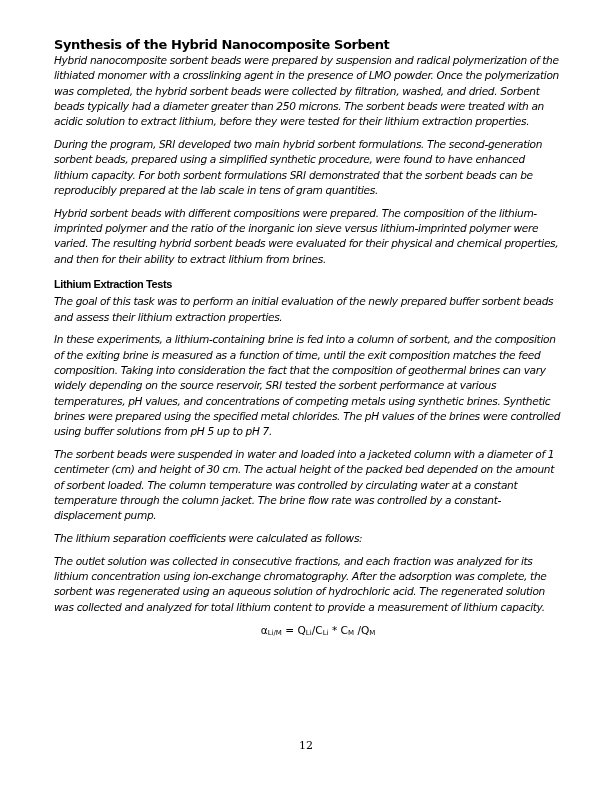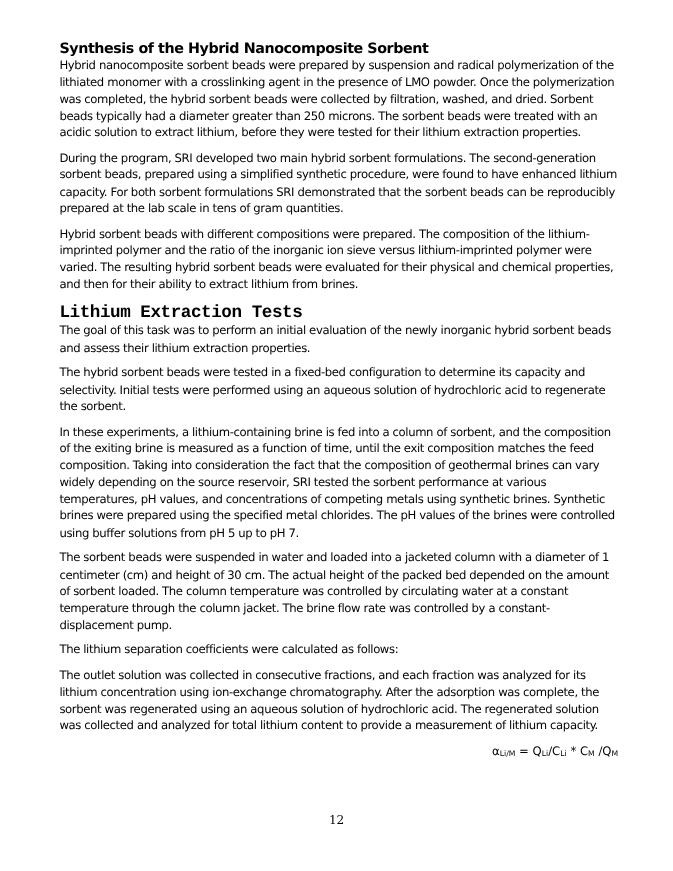--- a/index.html
+++ b/index.html
@@ -8,46 +8,45 @@
     position: absolute; left: 54px; top: 36px; width: 508px;
     font-family: "DejaVu Sans", sans-serif; color: #000;
     font-size: 10.6px; line-height: 15.3px;
     letter-spacing: -0.35px;
   }
   h2.sub {
     font-family: "DejaVu Sans", sans-serif; font-weight: bold;
     font-size: 13px; line-height: 17px; margin: 0 0 0 0; letter-spacing: -0.4px;
   }
   h1.sec {
-    font-family: Liberation Mono, monospace; font-weight: bold;
-    font-size: 16px; line-height: 20px; margin: 6px 0 0 0; letter-spacing: -0.4px;
+    font-family: Liberation Sans, sans-serif; font-weight: bold;
+    font-size: 11px; line-height: 20px; margin: 6px 0 0 0; letter-spacing: -0.4px;
   }
-  p { margin: 0 0 7.5px 0; }
+  p { margin: 0 0 7.5px 0; font-style: italic; }
   .eq {
-    text-align: right; margin-top: 6px; font-size: 10.6px; letter-spacing: 0;
+    text-align: center; margin-top: 6px; font-size: 10.6px; letter-spacing: 0;
     padding-left: 20px;
   }
   .eq sub { font-size: 7px; vertical-align: -1px; }
   .pagenum {
     position: absolute; left: 0; width: 612px; top: 739px; text-align: center;
     font-family: "DejaVu Serif", serif; font-size: 11px; color: #000;
   }
 </style>
 </head>
 <body>
 
 <div class="page">
   <h2 class="sub">Synthesis of the Hybrid Nanocomposite Sorbent</h2>
   <p>Hybrid nanocomposite sorbent beads were prepared by suspension and radical polymerization of the lithiated monomer with a crosslinking agent in the presence of LMO powder. Once the polymerization was completed, the hybrid sorbent beads were collected by filtration, washed, and dried. Sorbent beads typically had a diameter greater than 250 microns. The sorbent beads were treated with an acidic solution to extract lithium, before they were tested for their lithium extraction properties.</p>
   <p>During the program, SRI developed two main hybrid sorbent formulations. The second-generation sorbent beads, prepared using a simplified synthetic procedure, were found to have enhanced lithium capacity. For both sorbent formulations SRI demonstrated that the sorbent beads can be reproducibly prepared at the lab scale in tens of gram quantities.</p>
   <p>Hybrid sorbent beads with different compositions were prepared. The composition of the lithium-imprinted polymer and the ratio of the inorganic ion sieve versus lithium-imprinted polymer were varied. The resulting hybrid sorbent beads were evaluated for their physical and chemical properties, and then for their ability to extract lithium from brines.</p>
 
   <h1 class="sec">Lithium Extraction Tests</h1>
-  <p>The goal of this task was to perform an initial evaluation of the newly inorganic hybrid sorbent beads and assess their lithium extraction properties.</p>
-  <p>The hybrid sorbent beads were tested in a fixed-bed configuration to determine its capacity and selectivity. Initial tests were performed using an aqueous solution of hydrochloric acid to regenerate the sorbent.</p>
+  <p>The goal of this task was to perform an initial evaluation of the newly prepared buffer sorbent beads and assess their lithium extraction properties.</p>
   <p>In these experiments, a lithium-containing brine is fed into a column of sorbent, and the composition of the exiting brine is measured as a function of time, until the exit composition matches the feed composition. Taking into consideration the fact that the composition of geothermal brines can vary widely depending on the source reservoir, SRI tested the sorbent performance at various temperatures, pH values, and concentrations of competing metals using synthetic brines. Synthetic brines were prepared using the specified metal chlorides. The pH values of the brines were controlled using buffer solutions from pH 5 up to pH 7.</p>
   <p>The sorbent beads were suspended in water and loaded into a jacketed column with a diameter of 1 centimeter (cm) and height of 30 cm. The actual height of the packed bed depended on the amount of sorbent loaded. The column temperature was controlled by circulating water at a constant temperature through the column jacket. The brine flow rate was controlled by a constant-displacement pump.</p>
   <p>The lithium separation coefficients were calculated as follows:</p>
   <p>The outlet solution was collected in consecutive fractions, and each fraction was analyzed for its lithium concentration using ion-exchange chromatography. After the adsorption was complete, the sorbent was regenerated using an aqueous solution of hydrochloric acid. The regenerated solution was collected and analyzed for total lithium content to provide a measurement of lithium capacity.</p>
 
   <div class="eq"><span>α</span><sub>Li/M</sub><span> = Q</span><sub>Li</sub><span>/C</span><sub>Li</sub><span> * C</span><sub>M</sub><span> /Q</span><sub>M</sub></div>
 </div>
 
 <div class="pagenum">12</div>
 

